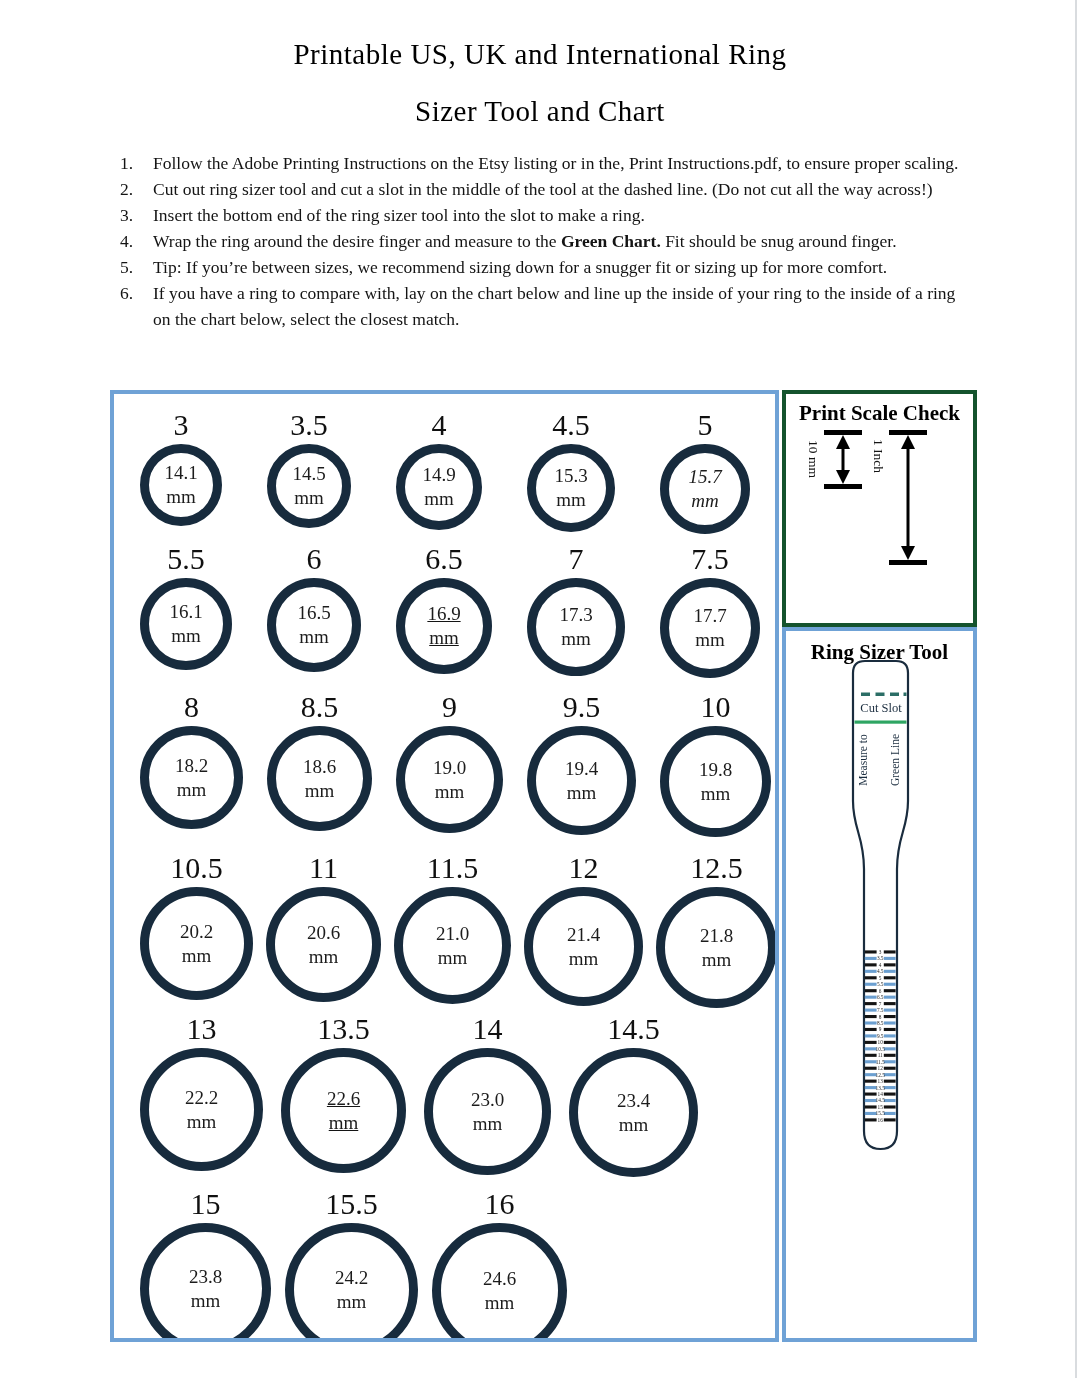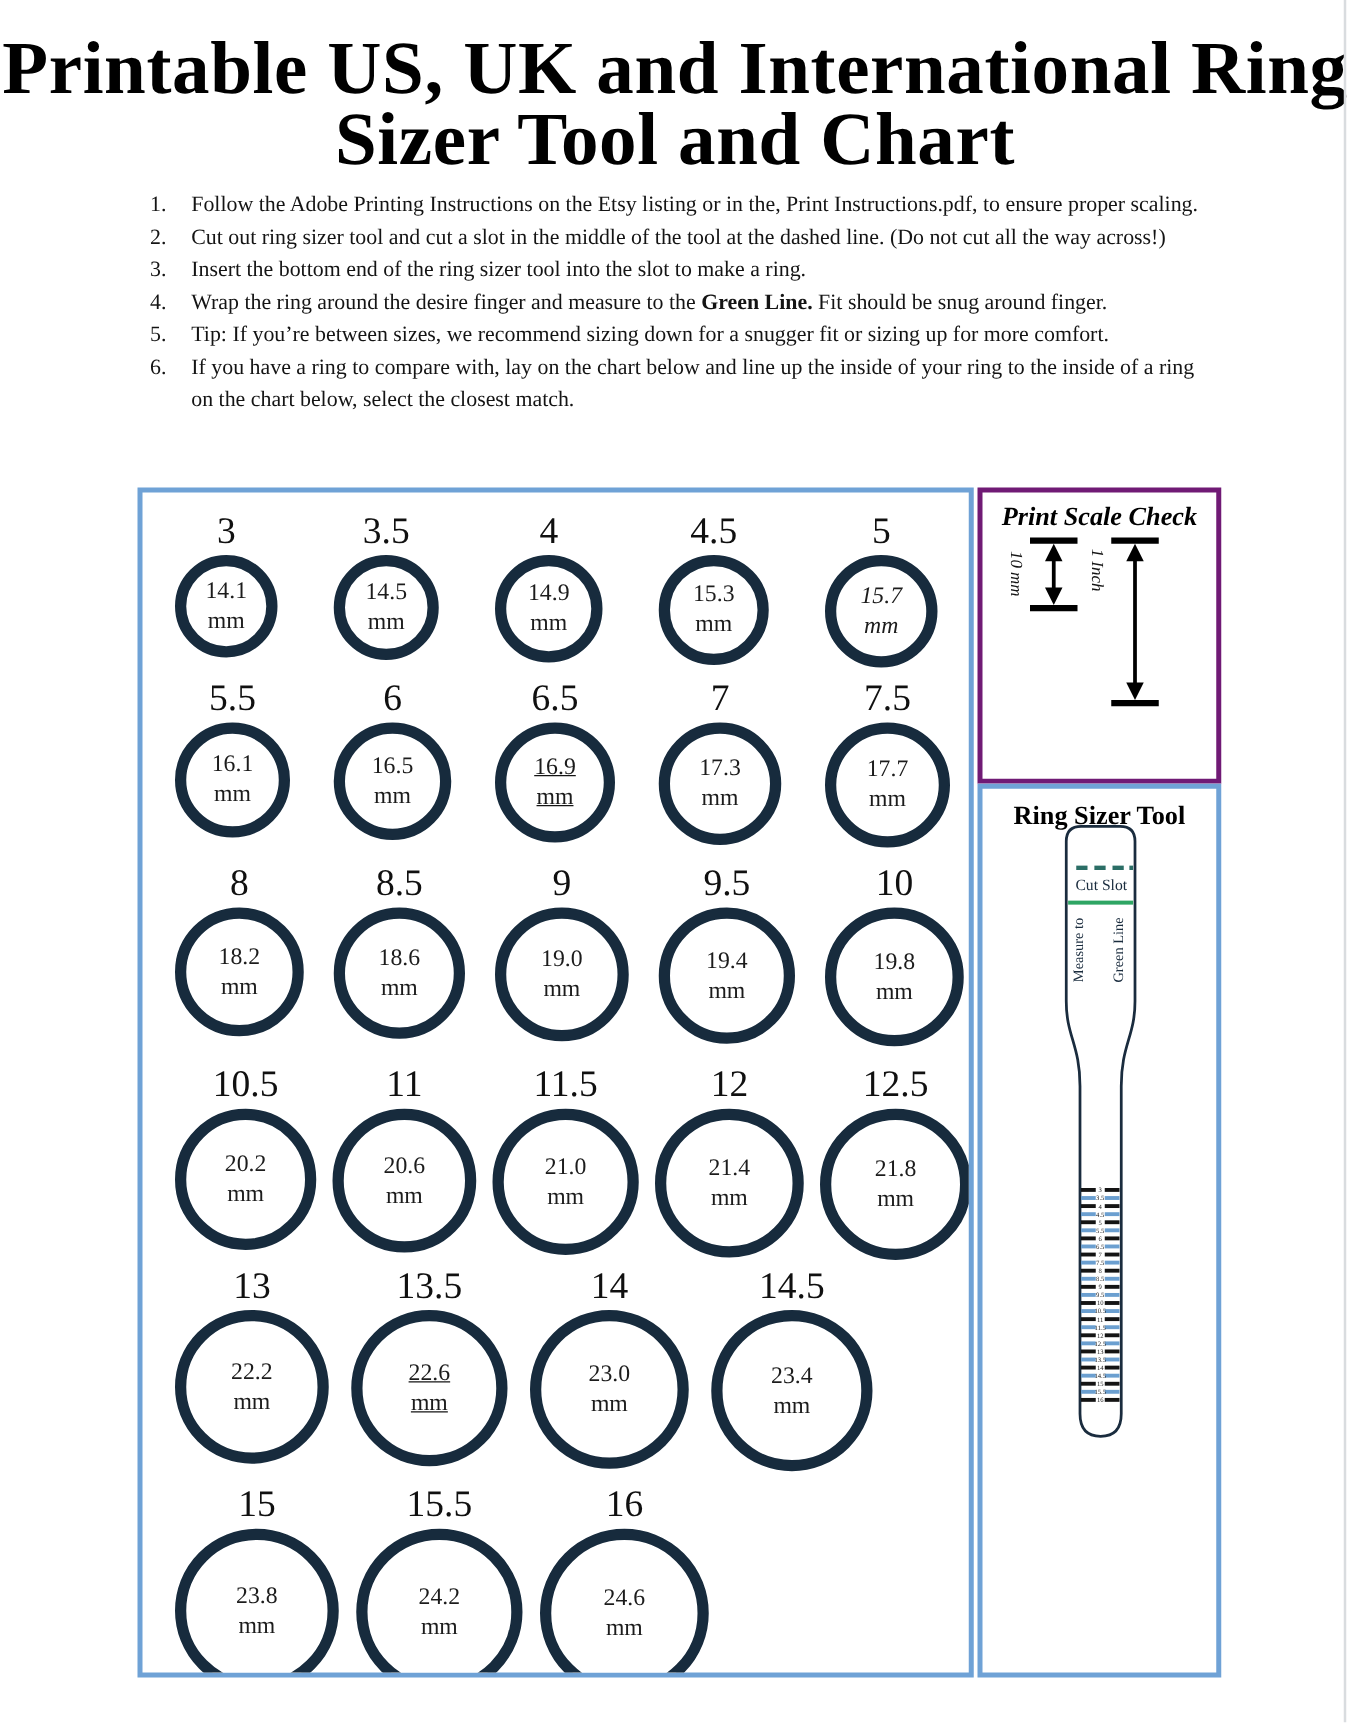--- a/index.html
+++ b/index.html
@@ -3,22 +3,22 @@
 <meta charset="utf-8">
 <style>
   html,body { margin:0; padding:0; }
   body {
     width:1080px; height:1378px; position:relative; background:#ffffff;
     font-family:"Liberation Serif", serif; color:#141414; overflow:hidden;
   }
   .page-edge { position:absolute; top:0; bottom:0; right:3px; width:2px; background:#d9dcdf; }
 
   
-  .title { margin:26px auto 6px auto; text-align:center; font-weight:bold;
-           font-size:60px; line-height:57px; letter-spacing:0.5px; color:#000; }
+  .title { margin:26px auto 6px auto; text-align:center; font-weight:normal;
+           font-size:29px; line-height:57px; letter-spacing:0.5px; color:#000; }
 
   
   .instructions { margin:10px 0 0 120px; width:845px; }
   .instr-item { display:flex; font-size:17.5px; line-height:26px; }
   .instr-num  { width:33px; flex:0 0 33px; }
   .instr-text { flex:1; }
   .instr-text b { font-weight:bold; }
 
   
   .chart-box {
@@ -31,21 +31,21 @@
   .ring-size-label { font-size:30px; line-height:38px; height:38px; color:#101010; text-align:center; }
   .ring-circle {
     border:9px solid #172B3D; border-radius:50%; box-sizing:border-box;
     display:flex; align-items:center; justify-content:center; background:#fff;
   }
   .ring-mm { text-align:center; font-size:19px; line-height:24px; color:#1c1c1c; }
 
   
   .psc-box {
     position:absolute; left:782px; top:390px; width:195px; height:237px;
-    border:4px solid #701a75; box-sizing:border-box; background:#fff;font-style:italic;
+    border:4px solid #14532d; box-sizing:border-box; background:#fff;
   }
   .rst-box {
     position:absolute; left:782px; top:627px; width:195px; height:715px;
     border:4px solid #6FA2D6; box-sizing:border-box; background:#fff;
   }
   .panel-title { margin:6px 0 0 0; text-align:center; font-size:21px; font-weight:bold; color:#000; }
   .panel-svg { position:absolute; left:0; top:0; }
 </style>
 </head>
 <body>
@@ -65,21 +65,21 @@
   <div class="instr-item">
     <span class="instr-num">2.</span>
     <span class="instr-text"><span>Cut out ring sizer tool and cut a slot in the middle of the tool at the dashed line. (Do not cut all the way across!)</span><b></b><span></span></span>
   </div>
   <div class="instr-item">
     <span class="instr-num">3.</span>
     <span class="instr-text"><span>Insert the bottom end of the ring sizer tool into the slot to make a ring.</span><b></b><span></span></span>
   </div>
   <div class="instr-item">
     <span class="instr-num">4.</span>
-    <span class="instr-text"><span>Wrap the ring around the desire finger and measure to the </span><b>Green Line.</b><span> Fit should be snug around finger.</span></span>
+    <span class="instr-text"><span>Wrap the ring around the desire finger and measure to the </span><b>Green Chart.</b><span> Fit should be snug around finger.</span></span>
   </div>
   <div class="instr-item">
     <span class="instr-num">5.</span>
     <span class="instr-text"><span>Tip: If you’re between sizes, we recommend sizing down for a snugger fit or sizing up for more comfort.</span><b></b><span></span></span>
   </div>
   <div class="instr-item">
     <span class="instr-num">6.</span>
     <span class="instr-text"><span>If you have a ring to compare with, lay on the chart below and line up the inside of your ring to the inside of a ring on the chart below, select the closest match.</span><b></b><span></span></span>
   </div>
 </div>

